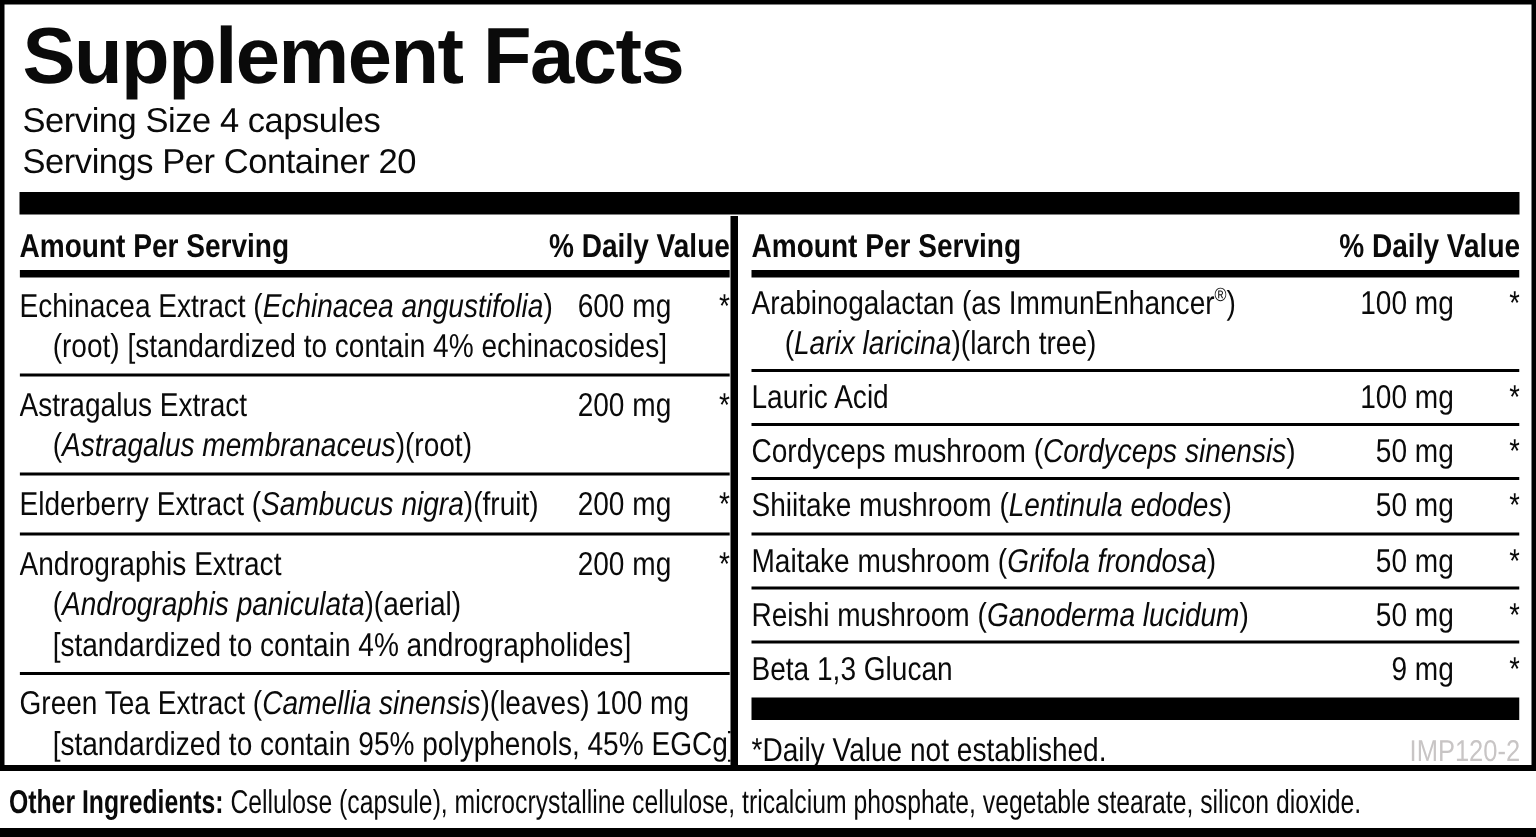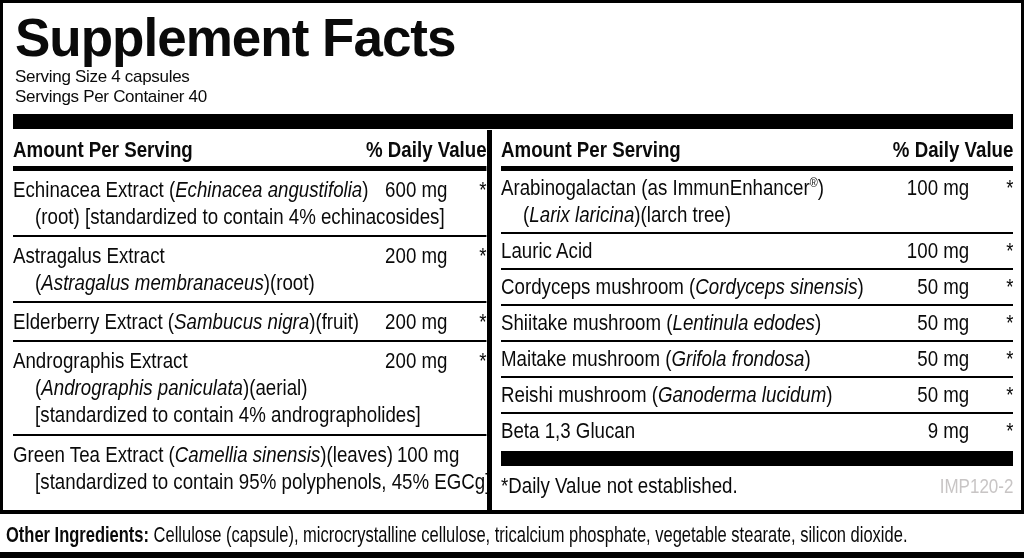--- a/index.html
+++ b/index.html
@@ -12,21 +12,21 @@
     padding:6px 8px 0 10px;
     display:flex; flex-direction:column;
     background:#fff;
   }
 
   .title {
     font-size:53px; font-weight:bold; letter-spacing:-1px;
     line-height:1.0; margin:2px 0 3px 2px; white-space:nowrap;
   }
 
-  .serving { font-size:17px; line-height:1.18; margin-left:2px; letter-spacing:-0.3px; }
+  .serving { font-size:23px; line-height:1.18; margin-left:2px; letter-spacing:-0.3px; }
 
   .bar { height:15px; background:#000; margin-top:7px; flex:0 0 auto; }
 
   .cols { flex:1 1 auto; display:flex; overflow:hidden; margin-top:1px; }
   .col { overflow:hidden; }
   .col-left  { width:509px; }
   .col-right { flex:1 1 auto; padding-left:9px; }
   .vdivider { width:5px; background:#000; flex:0 0 auto; }
 
   
@@ -73,21 +73,21 @@
   .bottom-strip { position:absolute; left:0; bottom:0; width:1024px; height:6px; background:#000; }
 </style>
 </head>
 <body>
 
 <div class="label-box">
   <div class="title">Supplement Facts</div>
 
   <div class="serving">
     <div>Serving Size 4 capsules</div>
-    <div>Servings Per Container 40</div>
+    <div>Servings Per Container 20</div>
   </div>
 
   <div class="bar"></div>
 
   <div class="cols">
     <div class="col col-left">
       <div class="cond">
         <div class="hdr">
           <span>Amount Per Serving</span>
           <span>% Daily Value</span>

